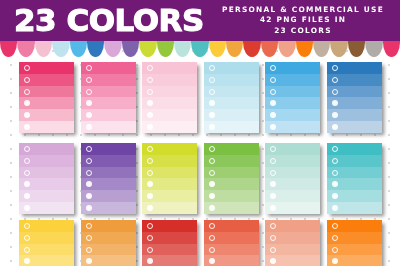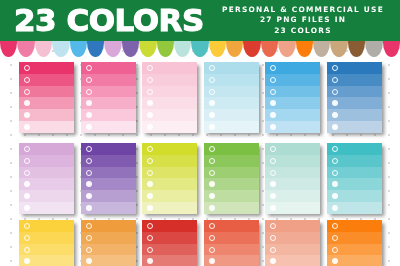--- a/index.html
+++ b/index.html
@@ -15,21 +15,21 @@
     position:absolute;left:0;top:40px;width:400px;height:226px;
     background-color:#ffffff;
     background-image:radial-gradient(circle, #d9d9d9 1.1px, rgba(0,0,0,0) 1.2px);
     background-size:14px 14px;
     background-position:4px 4px;
   }
 
   
   #header{
     position:absolute;left:0;top:0;width:400px;height:41px;
-    background:#15803d;z-index:5;
+    background:#701a75;z-index:5;
   }
   #title{
     position:absolute;left:14px;top:3px;
     font-size:31px;line-height:34px;font-weight:bold;
     color:#ffffff;letter-spacing:-0.5px;
     font-family:"DejaVu Sans", sans-serif;
     -webkit-text-stroke:1.1px #ffffff;
     white-space:nowrap;
   }
   #tagline{
@@ -429,18 +429,18 @@
       <div class="scallop" style="background: rgb(201, 167, 122);"></div>
       <div class="scallop" style="background: rgb(138, 92, 51);"></div>
       <div class="scallop" style="background: rgb(176, 173, 168);"></div>
       <div class="scallop" style="background: rgb(232, 51, 107);"></div>
     </div>
 
   <div id="header">
     <div id="title">23 COLORS</div>
     <div id="tagline">
       <div>PERSONAL &amp; COMMERCIAL USE</div>
-      <div>27 PNG FILES IN</div>
+      <div>42 PNG FILES IN</div>
       <div>23 COLORS</div>
     </div>
   </div>
 
 </div>
 
 </body></html>

